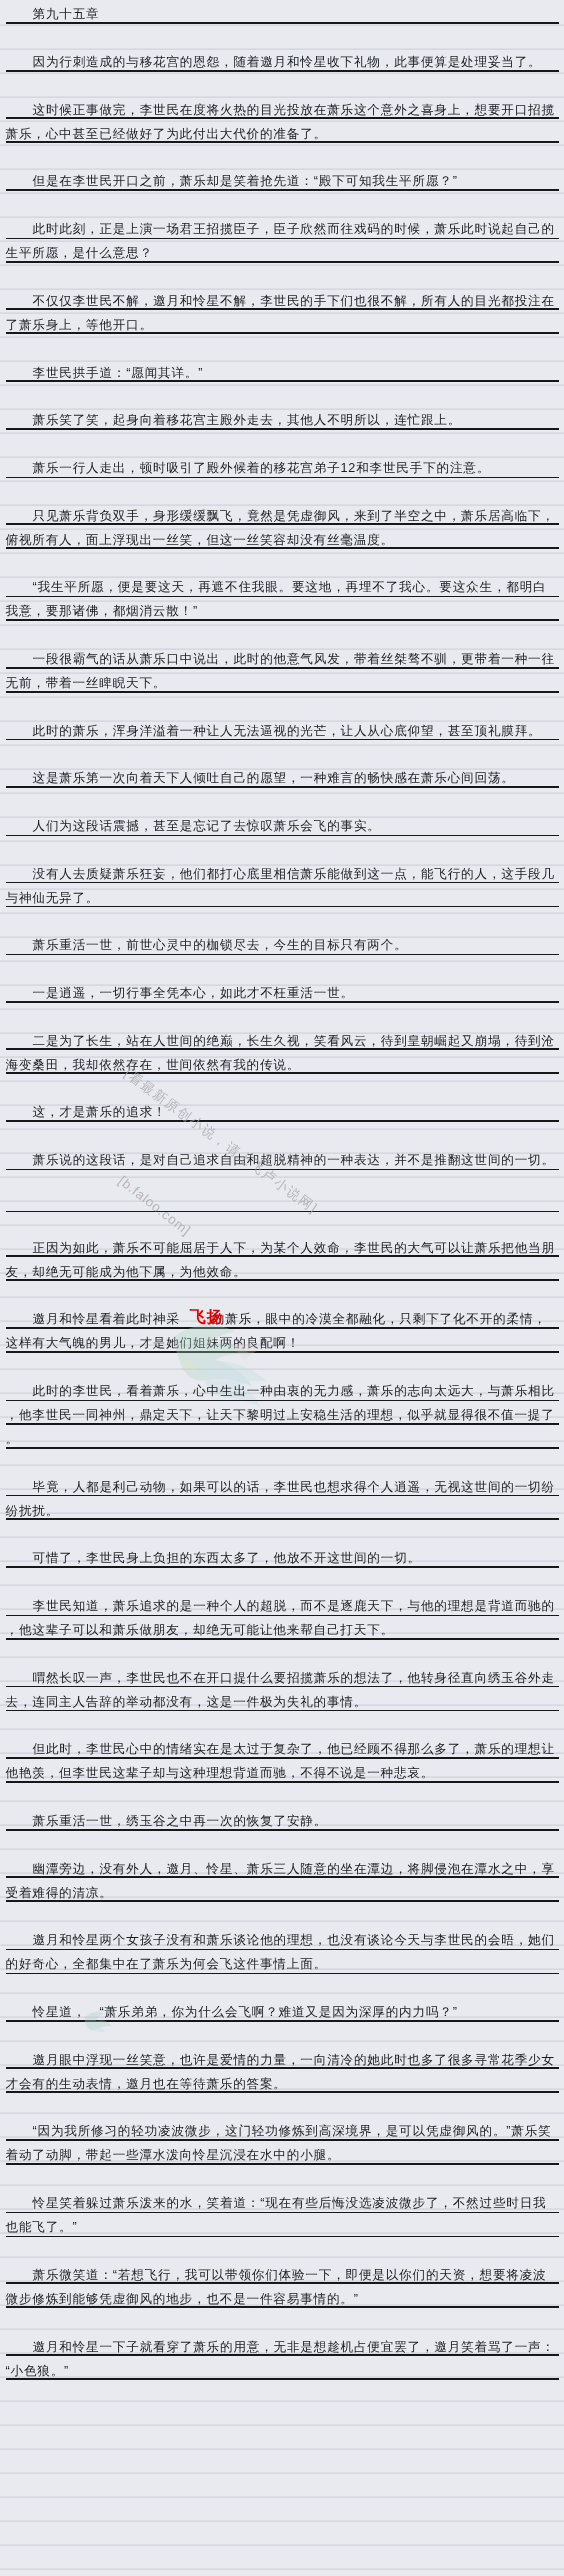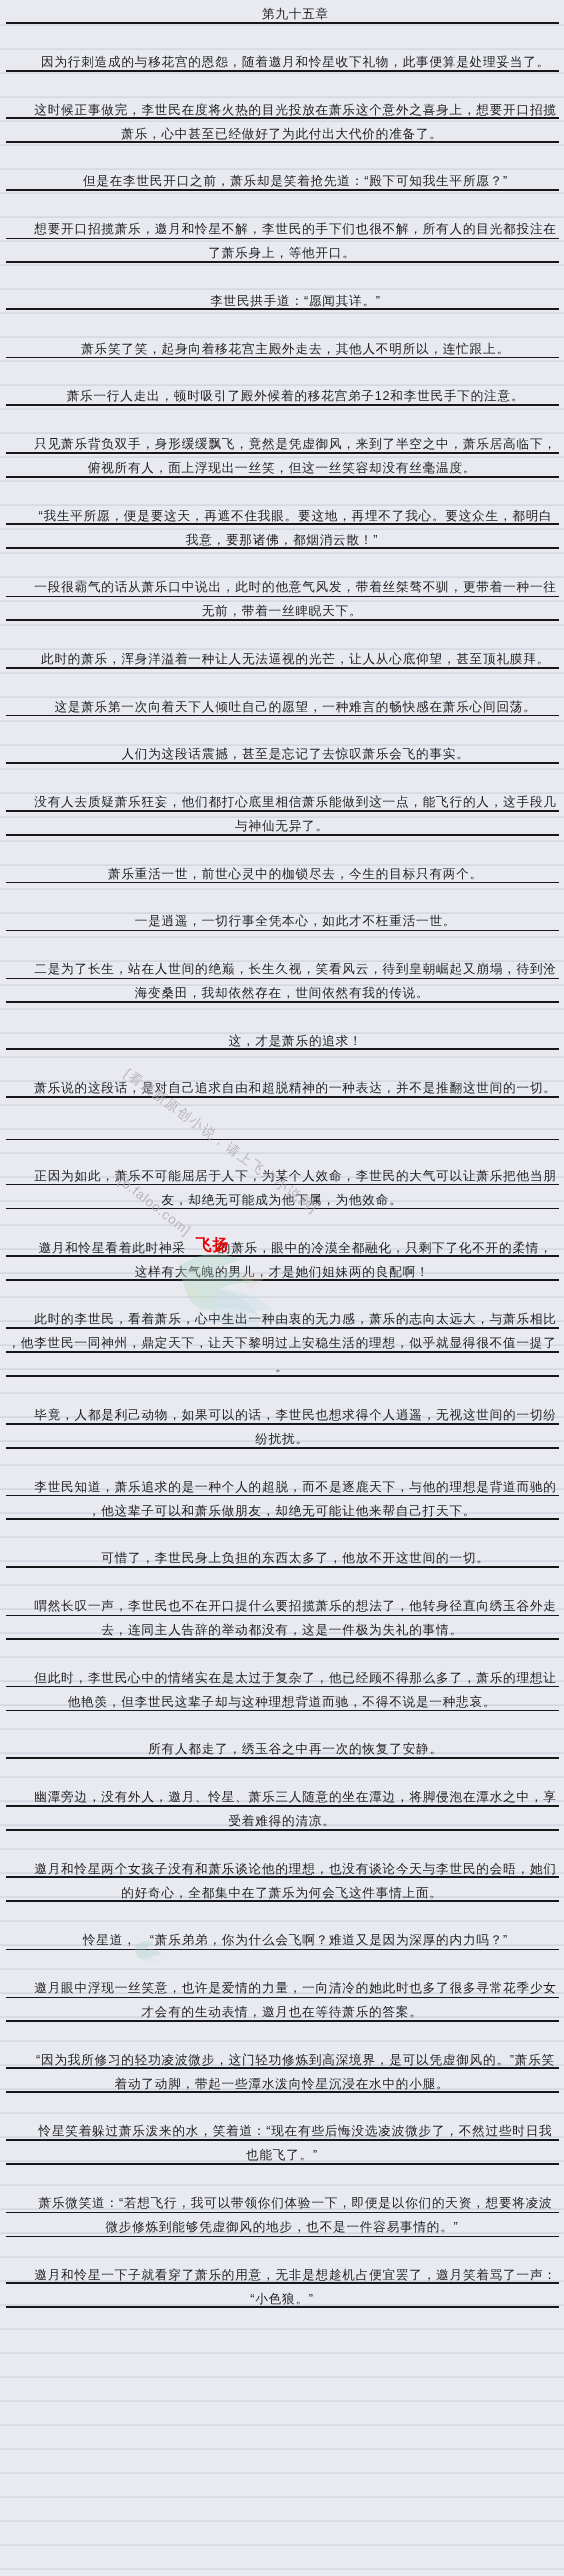--- a/index.html
+++ b/index.html
@@ -24,21 +24,21 @@
       var(--rule,#c7ccd9) 23px, var(--rule,#c7ccd9) 24px);
     background-position:0 1.6px;
     overflow:hidden;
   }
   .para{
     position:relative;
     font-size:12.6px;
     line-height:24px;
     letter-spacing:0.8px;
     text-indent:27px;
-    text-align:center;
+    text-align:left;
     word-break:break-all;
     line-break:anywhere;
     padding-top:2.4px;
     margin:0 0 21.3px 0;
     
     background-image:repeating-linear-gradient(
       to bottom, transparent 0, transparent 22.5px,
       var(--underline,#17171b) 22.5px, var(--underline,#17171b) 24px);
   }
   .para.no-gap{margin-bottom:16px;}
@@ -76,21 +76,22 @@
 </style>
 </head>
 <body>
 
 <div class="page">
   <div id="content">
       <div class="para">第九十五章</div>
       <div class="para">因为行刺造成的与移花宫的恩怨，随着邀月和怜星收下礼物，此事便算是处理妥当了。</div>
       <div class="para">这时候正事做完，李世民在度将火热的目光投放在萧乐这个意外之喜身上，想要开口招揽萧乐，心中甚至已经做好了为此付出大代价的准备了。</div>
       <div class="para">但是在李世民开口之前，萧乐却是笑着抢先道：“殿下可知我生平所愿？”</div>
-      <div class="para">想要开口招揽萧乐，邀月和怜星不解，李世民的手下们也很不解，所有人的目光都投注在了萧乐身上，等他开口。</div>
+      <div class="para">此时此刻，正是上演一场君王招揽臣子，臣子欣然而往戏码的时候，萧乐此时说起自己的生平所愿，是什么意思？</div>
+      <div class="para">不仅仅李世民不解，邀月和怜星不解，李世民的手下们也很不解，所有人的目光都投注在了萧乐身上，等他开口。</div>
       <div class="para">李世民拱手道：“愿闻其详。”</div>
       <div class="para">萧乐笑了笑，起身向着移花宫主殿外走去，其他人不明所以，连忙跟上。</div>
       <div class="para">萧乐一行人走出，顿时吸引了殿外候着的移花宫弟子12和李世民手下的注意。</div>
       <div class="para">只见萧乐背负双手，身形缓缓飘飞，竟然是凭虚御风，来到了半空之中，萧乐居高临下，俯视所有人，面上浮现出一丝笑，但这一丝笑容却没有丝毫温度。</div>
       <div class="para">“我生平所愿，便是要这天，再遮不住我眼。要这地，再埋不了我心。要这众生，都明白我意，要那诸佛，都烟消云散！”</div>
       <div class="para">一段很霸气的话从萧乐口中说出，此时的他意气风发，带着丝桀骜不驯，更带着一种一往无前，带着一丝睥睨天下。</div>
       <div class="para">此时的萧乐，浑身洋溢着一种让人无法逼视的光芒，让人从心底仰望，甚至顶礼膜拜。</div>
       <div class="para">这是萧乐第一次向着天下人倾吐自己的愿望，一种难言的畅快感在萧乐心间回荡。</div>
       <div class="para">人们为这段话震撼，甚至是忘记了去惊叹萧乐会飞的事实。</div>
       <div class="para">没有人去质疑萧乐狂妄，他们都打心底里相信萧乐能做到这一点，能飞行的人，这手段几与神仙无异了。</div>
@@ -102,25 +103,25 @@
       <div class="para blank"></div>
       <div class="para">正因为如此，萧乐不可能屈居于人下，为某个人效命，李世民的大气可以让萧乐把他当朋友，却绝无可能成为他下属，为他效命。</div>
       <div class="para"><span>邀月和怜星看着此时神采</span><span class="fly-stamp"><svg id="bird-big-tpl" class="bird-big" viewBox="0 0 178 122" xmlns="http://www.w3.org/2000/svg">
     <path fill="#a8d2bd" opacity=".65" d="M20 30 Q60 2 100 22 Q78 26 64 40 Q98 30 120 52 Q92 48 74 58 Q104 66 122 92 Q92 78 64 84 Q42 88 32 66 Q24 46 20 30Z"></path>
     <path fill="#bcd9e4" opacity=".6" d="M70 60 Q110 58 142 86 Q120 82 106 92 Q124 100 132 118 Q106 106 86 106 Q66 104 62 84 Q60 70 70 60Z"></path>
     <path fill="#e3d3c8" opacity=".5" d="M96 40 Q118 34 132 44 Q120 50 112 60 Q104 50 96 40Z"></path>
     <path fill="#cfe3b0" opacity=".5" d="M30 52 Q48 60 54 74 Q40 74 32 66 Q28 58 30 52Z"></path>
   </svg><span class="fly-text">飞扬</span></span><span>的萧乐，眼中的冷漠全都融化，只剩下了化不开的柔情，这样有大气魄的男儿，才是她们姐妹两的良配啊！</span></div>
       <div class="para">此时的李世民，看着萧乐，心中生出一种由衷的无力感，萧乐的志向太远大，与萧乐相比，他李世民一同神州，鼎定天下，让天下黎明过上安稳生活的理想，似乎就显得很不值一提了。</div>
       <div class="para">毕竟，人都是利己动物，如果可以的话，李世民也想求得个人逍遥，无视这世间的一切纷纷扰扰。</div>
+      <div class="para">可惜了，李世民身上负担的东西太多了，他放不开这世间的一切。</div>
       <div class="para">李世民知道，萧乐追求的是一种个人的超脱，而不是逐鹿天下，与他的理想是背道而驰的，他这辈子可以和萧乐做朋友，却绝无可能让他来帮自己打天下。</div>
-      <div class="para">可惜了，李世民身上负担的东西太多了，他放不开这世间的一切。</div>
       <div class="para">喟然长叹一声，李世民也不在开口提什么要招揽萧乐的想法了，他转身径直向绣玉谷外走去，连同主人告辞的举动都没有，这是一件极为失礼的事情。</div>
       <div class="para">但此时，李世民心中的情绪实在是太过于复杂了，他已经顾不得那么多了，萧乐的理想让他艳羡，但李世民这辈子却与这种理想背道而驰，不得不说是一种悲哀。</div>
-      <div class="para">所有人都走了，绣玉谷之中再一次的恢复了安静。</div>
+      <div class="para">萧乐重活一世，绣玉谷之中再一次的恢复了安静。</div>
       <div class="para">幽潭旁边，没有外人，邀月、怜星、萧乐三人随意的坐在潭边，将脚侵泡在潭水之中，享受着难得的清凉。</div>
       <div class="para">邀月和怜星两个女孩子没有和萧乐谈论他的理想，也没有谈论今天与李世民的会晤，她们的好奇心，全都集中在了萧乐为何会飞这件事情上面。</div>
       <div class="para"><span>怜星道，</span><span class="mini-stamp"><svg id="bird-small-tpl" class="bird-small" viewBox="0 0 44 38" xmlns="http://www.w3.org/2000/svg">
     <path fill="#a8d2c4" opacity=".7" d="M6 14 Q16 2 30 8 Q22 12 20 18 Q32 14 40 24 Q28 24 22 28 Q14 32 9 26 Q5 20 6 14Z"></path>
     <path fill="#bcd9e4" opacity=".55" d="M14 24 Q26 24 34 32 Q24 32 18 30 Q13 28 14 24Z"></path>
   </svg></span><span>“萧乐弟弟，你为什么会飞啊？难道又是因为深厚的内力吗？”</span></div>
       <div class="para">邀月眼中浮现一丝笑意，也许是爱情的力量，一向清冷的她此时也多了很多寻常花季少女才会有的生动表情，邀月也在等待萧乐的答案。</div>
       <div class="para">“因为我所修习的轻功凌波微步，这门轻功修炼到高深境界，是可以凭虚御风的。”萧乐笑着动了动脚，带起一些潭水泼向怜星沉浸在水中的小腿。</div>
       <div class="para">怜星笑着躲过萧乐泼来的水，笑着道：“现在有些后悔没选凌波微步了，不然过些时日我也能飞了。”</div>
       <div class="para">萧乐微笑道：“若想飞行，我可以带领你们体验一下，即便是以你们的天资，想要将凌波微步修炼到能够凭虚御风的地步，也不是一件容易事情的。”</div>

